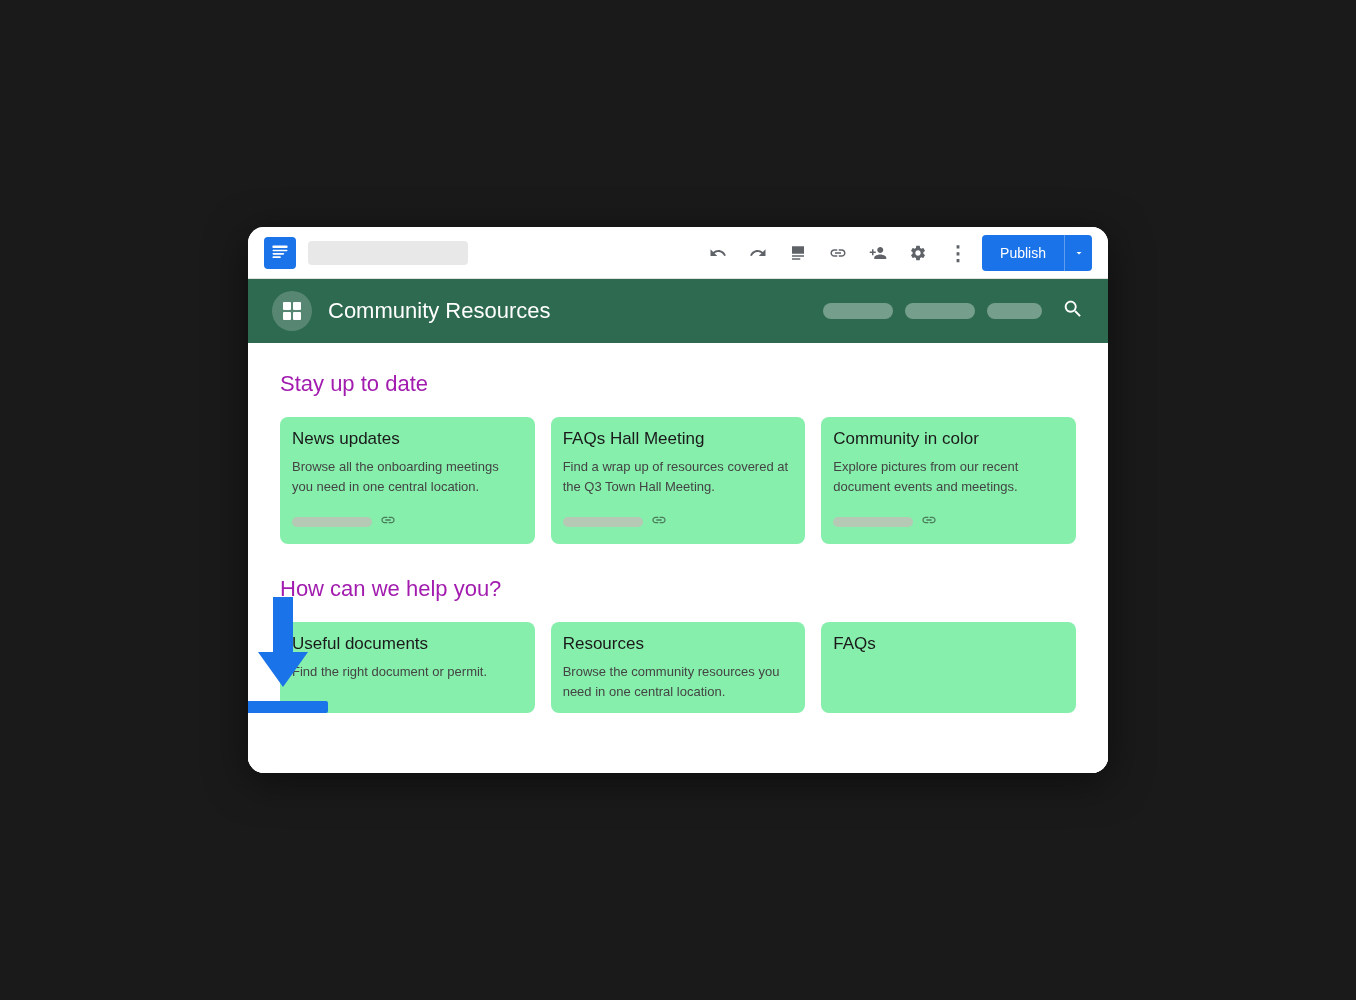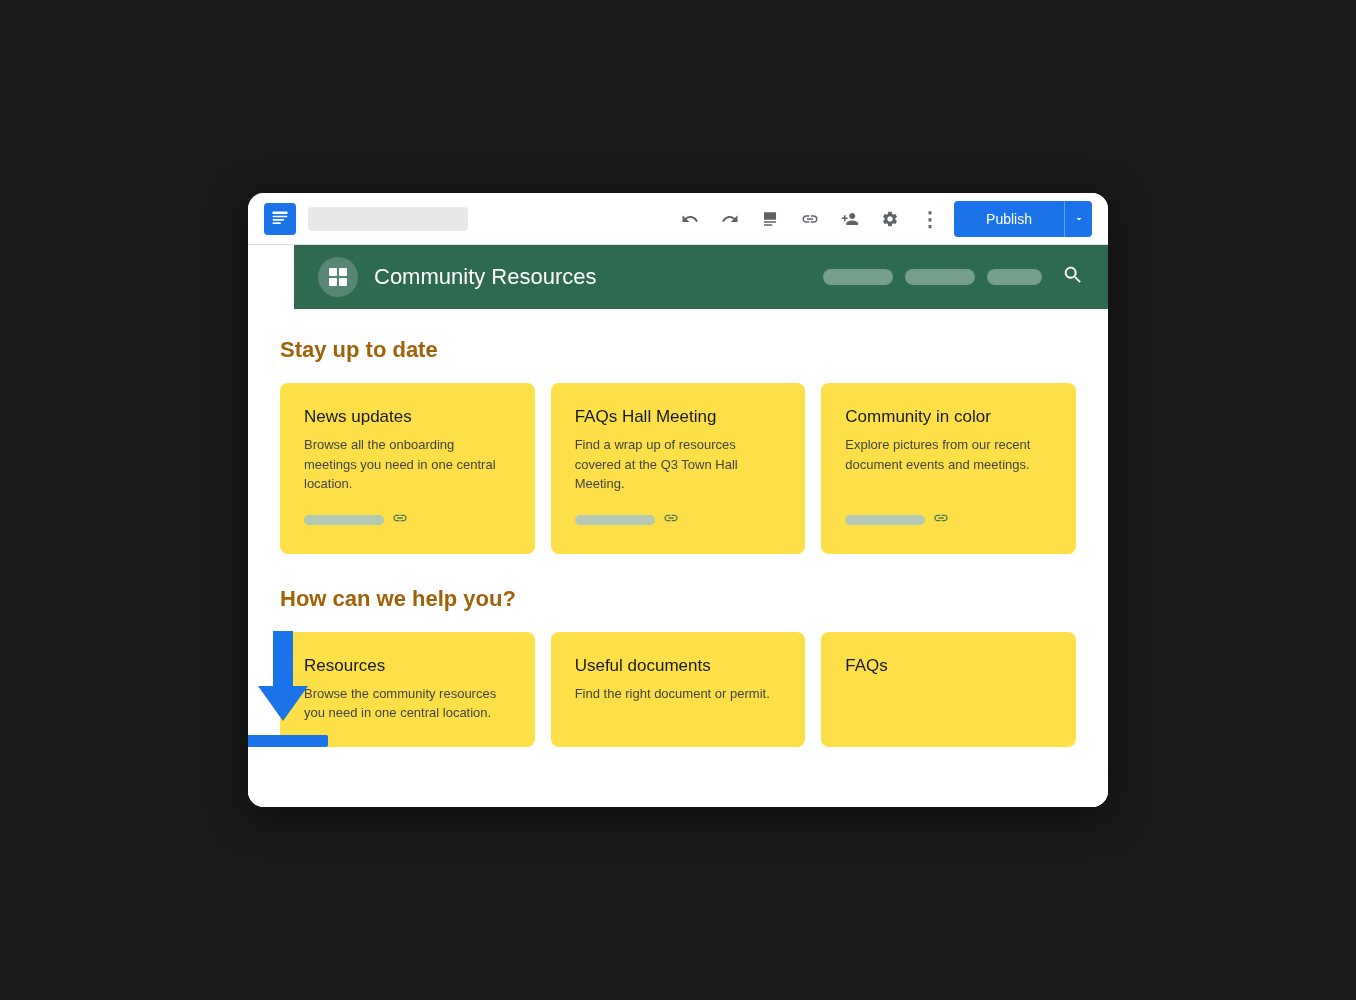--- a/index.html
+++ b/index.html
@@ -67,21 +67,21 @@
       align-items: center;
       justify-content: center;
       color: #5f6368;
       font-size: 16px;
     }
     .publish-btn {
       background: #1a73e8;
       color: white;
       border: none;
       border-radius: 4px 0 0 4px;
-      padding: 8px 32px;
+      padding: 8px 18px;
       font-size: 14px;
       font-weight: 500;
       cursor: pointer;
       height: 36px;
     }
     .publish-dropdown {
       background: #1a73e8;
       color: white;
       border: none;
       border-left: 1px solid rgba(255,255,255,0.3);
@@ -103,21 +103,20 @@
     }
 
     
     .site-nav {
       background: #2d6a4f;
       display: flex;
       align-items: center;
       height: 64px;
       padding: 0 24px;
       gap: 16px;
-      margin-left: 46px;
     }
     .site-nav-logo {
       width: 40px;
       height: 40px;
       background: rgba(255,255,255,0.2);
       border-radius: 50%;
       display: flex;
       align-items: center;
       justify-content: center;
       color: white;
@@ -148,37 +147,37 @@
       cursor: pointer;
     }
 
     
     .main-area {
       padding: 28px 32px;
       background: #fff;
     }
 
     .section-title {
-      color: #a16207;
+      color: #a21caf;
       font-size: 22px;
-      font-weight: 700;
+      font-weight: 400;
       margin-bottom: 20px;
     }
 
     .cards-grid {
       display: grid;
       grid-template-columns: 1fr 1fr 1fr;
       gap: 16px;
       margin-bottom: 32px;
     }
 
     .card {
-      background: #fde047;
+      background: #86efac;
       border-radius: 8px;
-      padding: 24px;
+      padding: 12px;
       display: flex;
       flex-direction: column;
       gap: 8px;
     }
     .card-title {
       font-size: 17px;
       font-weight: 500;
       color: #1a1a1a;
     }
     .card-desc {
@@ -343,27 +342,27 @@
             </span>
           </div>
         </div>
 
       </div>
 
       <div class="section-title">How can we help you?</div>
       <div class="cards-grid">
 
         <div class="card">
+          <div class="card-title">Useful documents</div>
+          <div class="card-desc">Find the right document or permit.</div>
+        </div>
+
+        <div class="card">
           <div class="card-title">Resources</div>
           <div class="card-desc">Browse the community resources you need in one central location.</div>
-        </div>
-
-        <div class="card">
-          <div class="card-title">Useful documents</div>
-          <div class="card-desc">Find the right document or permit.</div>
         </div>
 
         <div class="card">
           <div class="card-title">FAQs</div>
         </div>
 
       </div>
 
     </div>
   </div>

